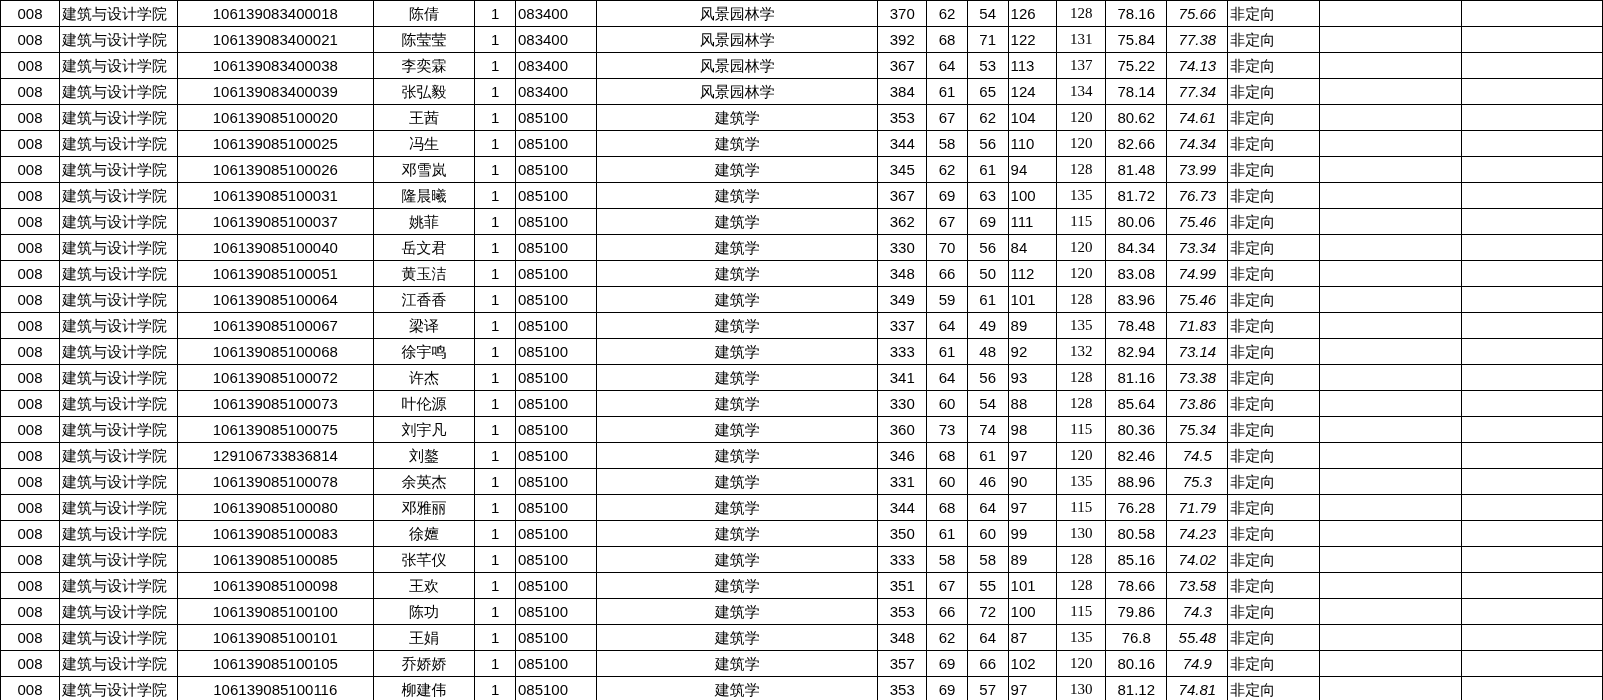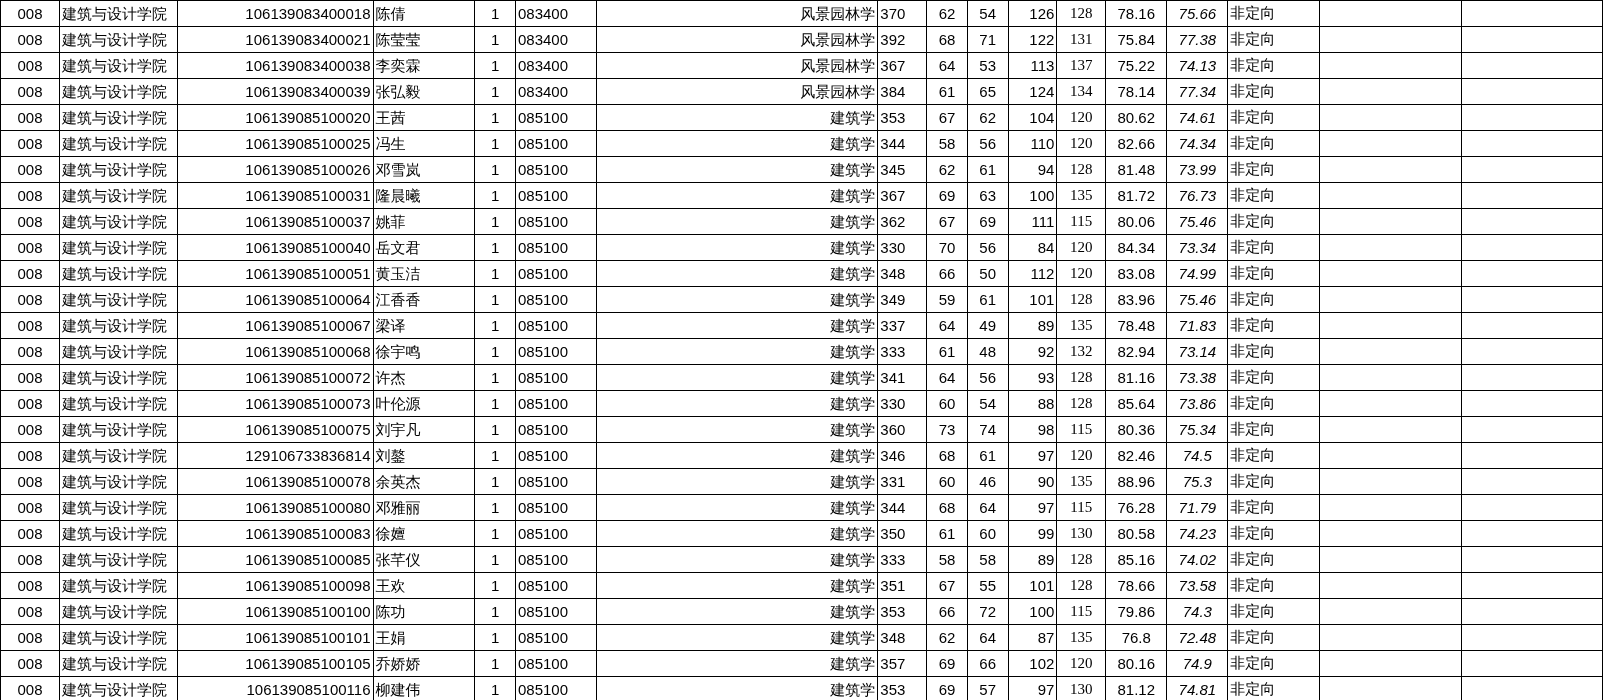--- a/index.html
+++ b/index.html
@@ -29,33 +29,33 @@
     height: 25px;
     line-height: 25px;
     padding: 0 2px;
     overflow: hidden;
     white-space: nowrap;
     box-sizing: border-box;
   }
   
   .c-code      { width: 58px;  text-align: center; }
   .c-college   { width: 116px; text-align: left; }
-  .c-id        { width: 192px; text-align: right; }
-  .c-name      { width: 100px; }
+  .c-id        { width: 192px; text-align: center; }
+  .c-name      { width: 100px; text-align: center; }
   .c-num       { width: 40px;  text-align: center; }
   .c-major-cd  { width: 80px;  text-align: left; }
-  .c-major     { width: 276px; text-align: right; }
-  .c-total     { width: 48px;  text-align: left; }
+  .c-major     { width: 276px; text-align: center; }
+  .c-total     { width: 48px;  text-align: center; }
   .c-s1        { width: 40px;  text-align: center; }
   .c-s2        { width: 40px;  text-align: center; }
-  .c-s3        { width: 48px;  text-align: right; }
+  .c-s3        { width: 48px;  text-align: left; }
   .c-s4        { width: 48px;  text-align: center; font-family: Liberation Serif, serif; }
   .c-sc1       { width: 60px;  text-align: center; margin-top: 24px; }
   .c-sc2       { width: 60px;  text-align: center; font-style: italic; }
-  .c-type      { width: 90px;  text-align: left; font-family: Liberation Serif, serif; }
+  .c-type      { width: 90px;  text-align: left; }
   .c-blank1    { width: 140px; }
   .c-blank2    { width: 138px; }
 </style>
 </head>
 <body>
 
 <div class="sheet">
   <table class="grid">
     <colgroup>
       <col class="c-code">
@@ -540,21 +540,21 @@
           <td class="c-name">王娟</td>
           <td class="c-num">1</td>
           <td class="c-major-cd">085100</td>
           <td class="c-major">建筑学</td>
           <td class="c-total">348</td>
           <td class="c-s1">62</td>
           <td class="c-s2">64</td>
           <td class="c-s3">87</td>
           <td class="c-s4">135</td>
           <td class="c-sc1">76.8</td>
-          <td class="c-sc2">72.48</td>
+          <td class="c-sc2">55.48</td>
           <td class="c-type">非定向</td>
           <td class="c-blank1"></td>
           <td class="c-blank2"></td>
         </tr>
         <tr>
           <td class="c-code">008</td>
           <td class="c-college">建筑与设计学院</td>
           <td class="c-id">106139085100105</td>
           <td class="c-name">乔娇娇</td>
           <td class="c-num">1</td>

